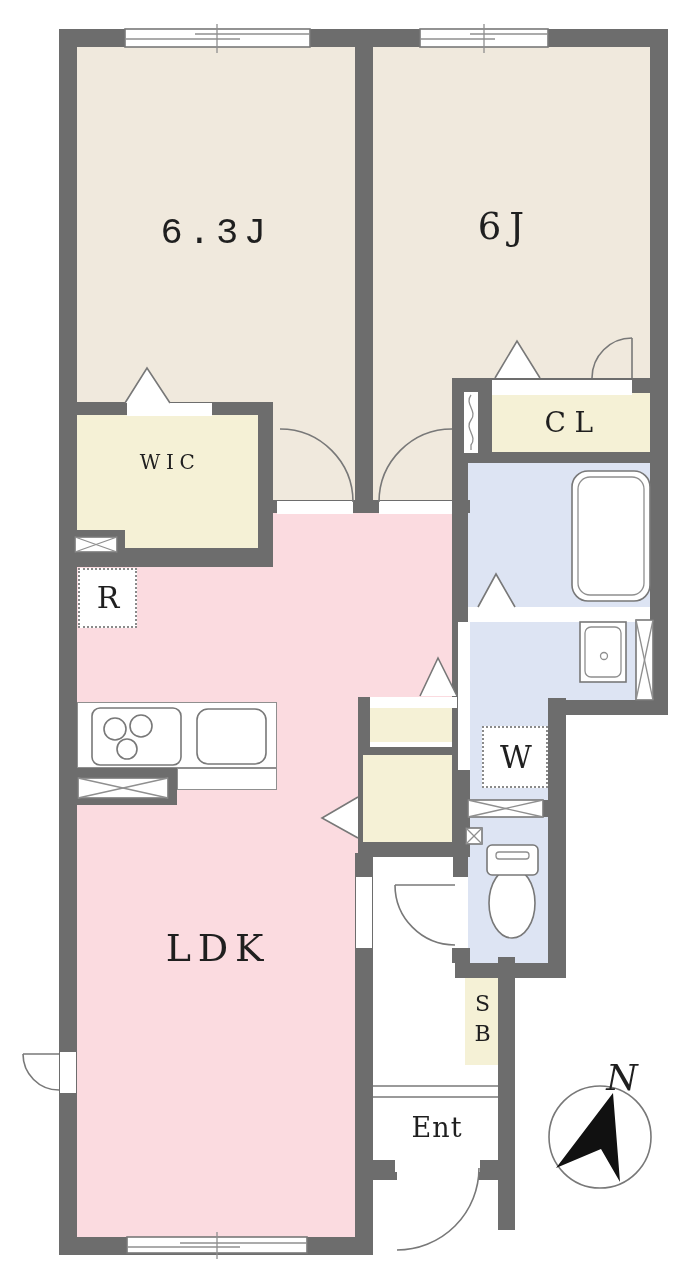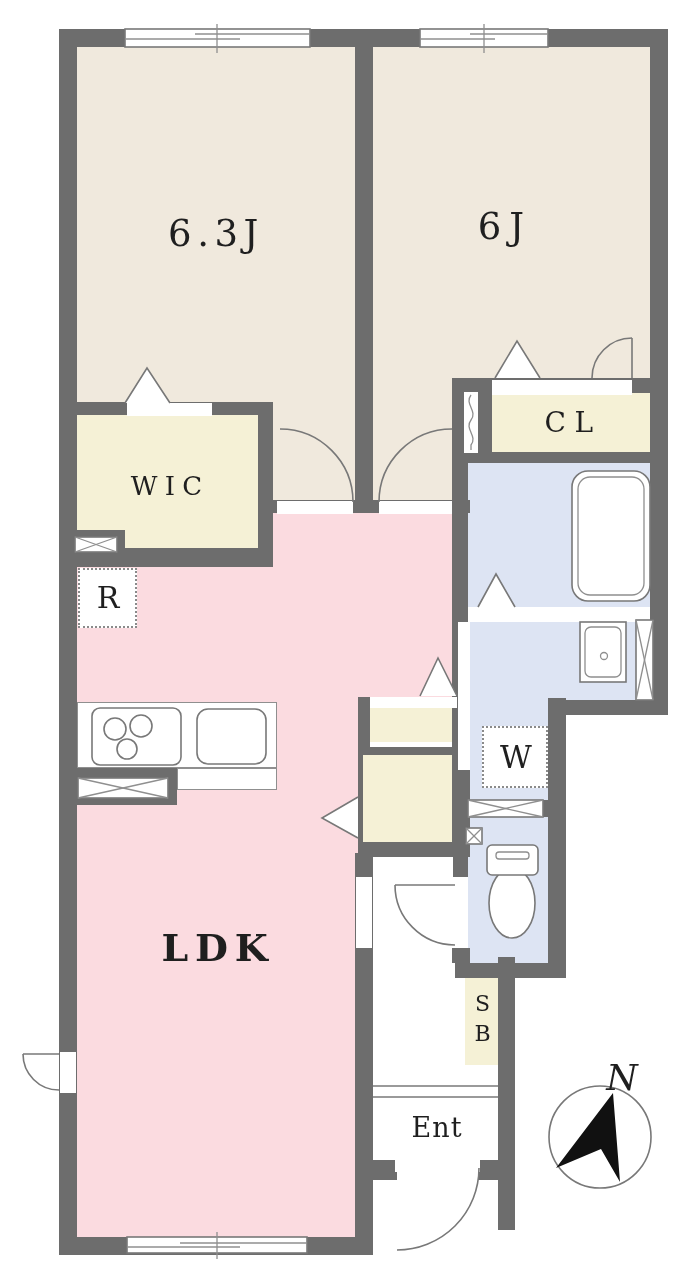--- a/index.html
+++ b/index.html
@@ -197,24 +197,24 @@
       <rect class="wf" x="487" y="845" width="51" height="30" rx="5"></rect>
       <rect class="lt" x="496" y="852" width="33" height="7" rx="3" fill="none"></rect>
     </g>
 
     <g>
       <circle class="wf" cx="600" cy="1137" r="51"></circle>
       <polygon class="needle" points="613,1093 556,1168 601,1149 620,1182"></polygon>
     </g>
   </svg>
 
-  <div class="lbl" style="left:216px;top:233px;font-size:37px;letter-spacing:0.15em;">6.3J</div>
+  <div class="lbl" style="left:216px;top:233px;font-size:37px;letter-spacing:0.15em;font-family:Liberation Mono, monospace;">6.3J</div>
   <div class="lbl" style="left:505px;top:226px;font-size:37px;letter-spacing:0.22em;">6J</div>
-  <div class="lbl" style="left:170px;top:486px;font-size:26px;letter-spacing:0.28em;">WIC</div>
+  <div class="lbl" style="left:170px;top:462px;font-size:20px;letter-spacing:0.28em;">WIC</div>
   <div class="lbl" style="left:573px;top:423px;font-size:28px;letter-spacing:0.3em;">CL</div>
   <div class="lbl" style="left:108px;top:598px;font-size:30px;">R</div>
   <div class="lbl" style="left:516px;top:757px;font-size:31px;">W</div>
-  <div class="lbl" style="left:218px;top:948px;font-size:38px;letter-spacing:0.18em;font-weight:bold;">LDK</div>
+  <div class="lbl" style="left:218px;top:948px;font-size:38px;letter-spacing:0.18em;">LDK</div>
   <div class="lbl" style="left:482px;top:1021px;font-size:22px;writing-mode:vertical-rl;text-orientation:upright;letter-spacing:0.25em;">SB</div>
   <div class="lbl" style="left:437px;top:1127px;font-size:27px;letter-spacing:0.04em;">Ent</div>
   <div class="lbl" style="left:622px;top:1078px;font-size:36px;font-style:italic;">N</div>
 
 </div>
 
 </body></html>

